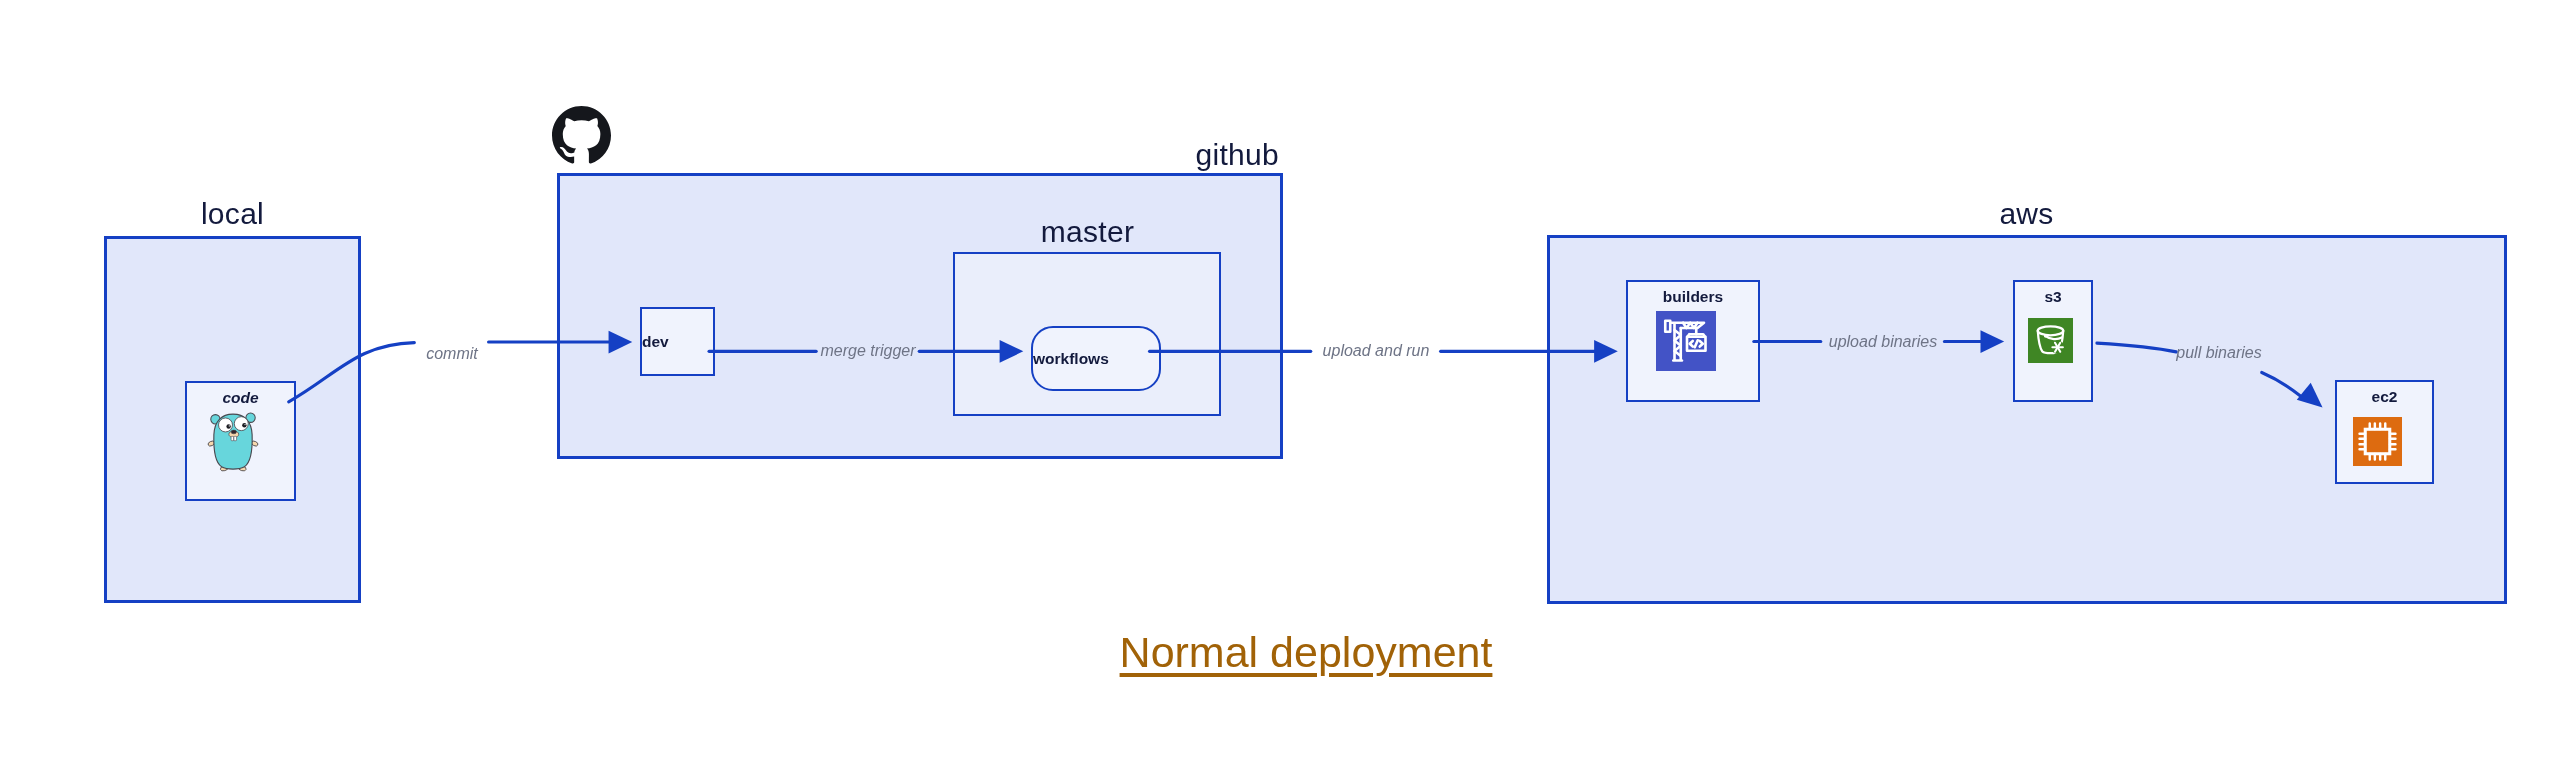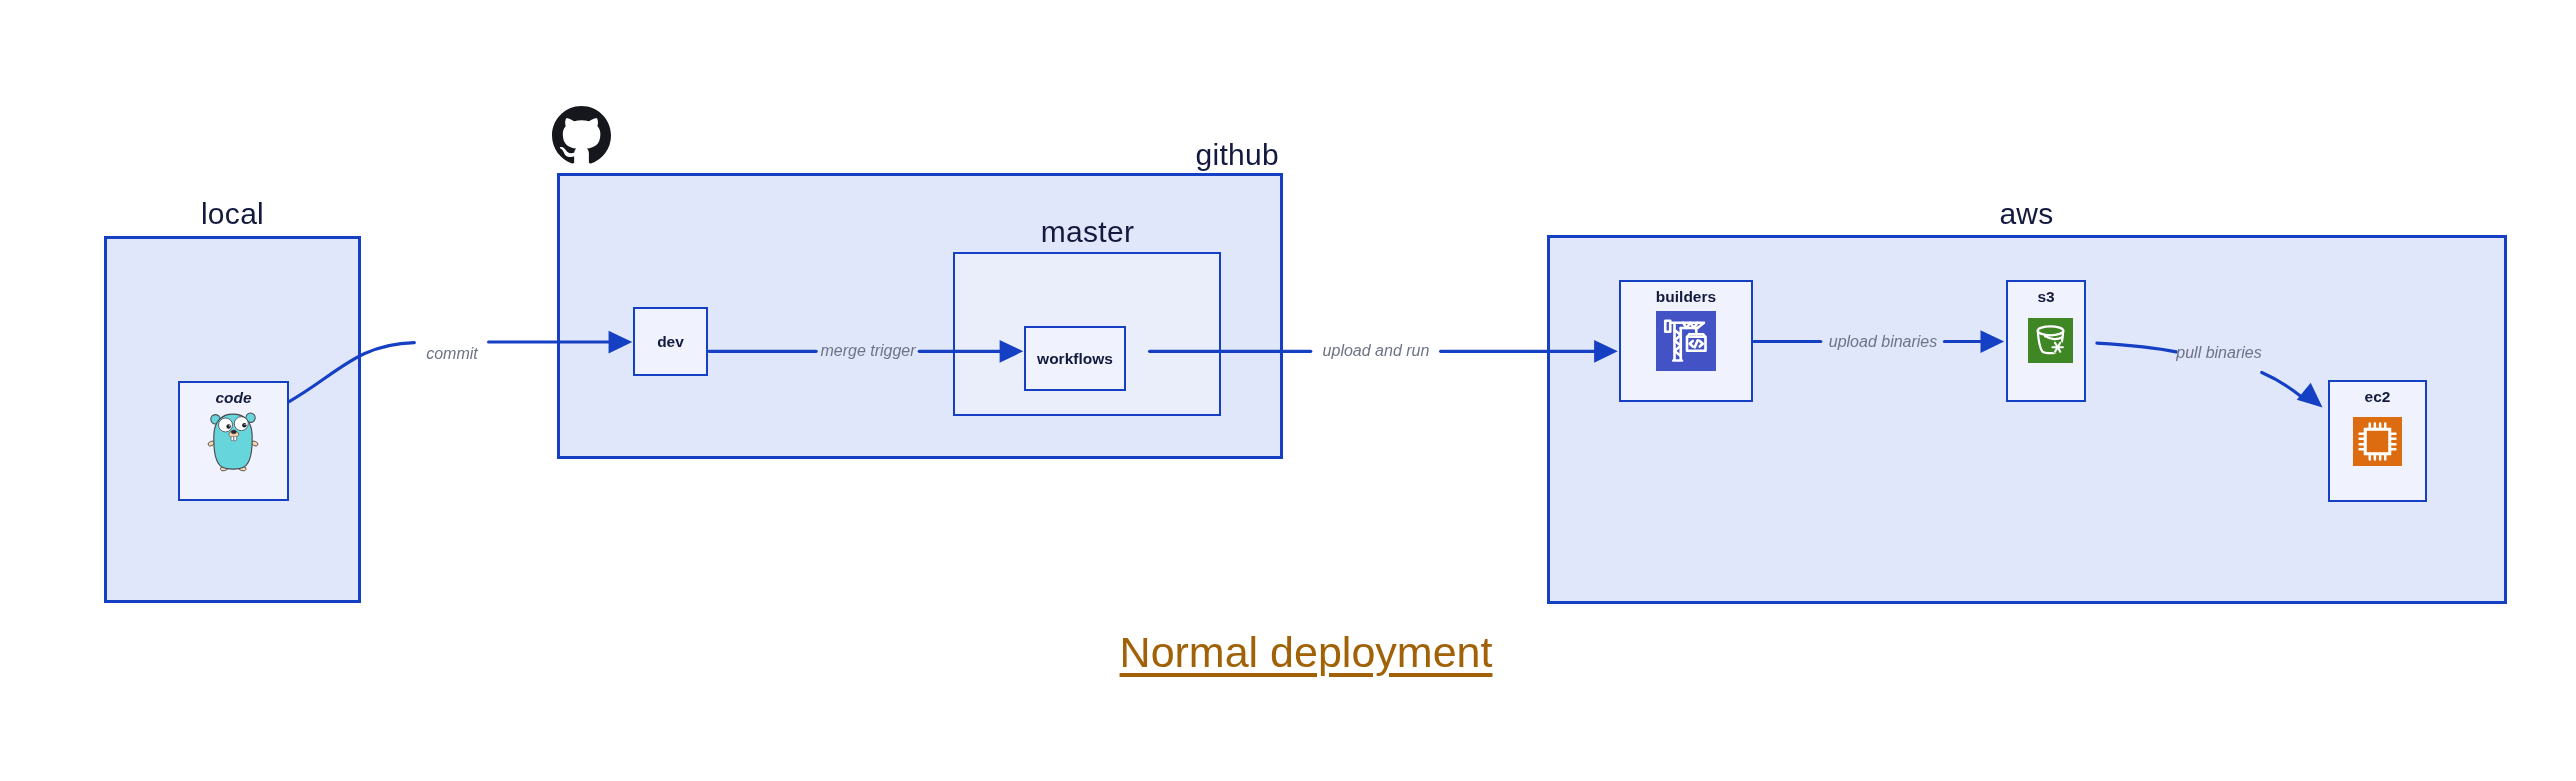--- a/index.html
+++ b/index.html
@@ -1,26 +1,26 @@
 <!DOCTYPE html>
 <html style="--line: #1540c4; --outer-fill: #e1e7fa; --master-fill: #eaeefb; --node-fill: #f0f3fd; --navy: #131a3d; --edge-gray: #6e7486; --builders: #4353c6; --s3: #3f8624; --ec2: #dd6b10; --gopher: #67d6dc;font-size:8.2px"><head>
 <meta charset="utf-8">
 <style>
   html,body{margin:0;padding:0;background:#ffffff;}
   #canvas{position:relative;width:2604px;height:781px;background:#ffffff;overflow:hidden;
           font-family:"Liberation Sans","DejaVu Sans",sans-serif;}
   .box{position:absolute;box-sizing:border-box;border:3.1px solid var(--line);}
   .outer-box{background:var(--outer-fill);}
   .master-box{background:var(--master-fill);border-width:2.6px;}
-  .node-box{background:var(--node-fill);border-width:2.6px;}
+  .node-box{background:var(--node-fill);border-width:2.6px;margin-left:7px;}
   .container-label{position:absolute;color:var(--navy);font-size:30px;font-weight:500;
                    letter-spacing:0.3px;white-space:nowrap;}
   .node-label{color:var(--navy);font-size:15.5px;font-weight:bold;white-space:nowrap;text-align:center;}
   .node-label-top{position:absolute;left:0;right:0;top:6.2px;}
-  .node-flex{display:flex;align-items:center;justify-content:center;}
+  .node-flex{display:flex;align-items:center;justify-content:flex-start;}
   .edge-label{position:absolute;transform:translate(-50%,-50%);color:var(--edge-gray);
               font-size:16px;font-style:italic;white-space:nowrap;}
   .icon{position:absolute;}
   #edge-layer{position:absolute;left:0;top:0;pointer-events:none;}
   #diagram-title{position:absolute;left:1306px;top:628px;transform:translateX(-50%);
                  color:#a16207;font-size:43px;font-weight:500;white-space:nowrap;
                  text-decoration:underline;text-decoration-thickness:3.6px;text-underline-offset:6.2px;}
   .edge-line{stroke:var(--line);stroke-width:6;fill:none;stroke-linecap:round;}
   .edge-head{fill:var(--line);stroke:none;}
 </style>
@@ -44,33 +44,33 @@
   </svg>
 
   <div class="box node-box" style="left:178px;top:381px;width:111px;height:120px;font-style:italic;">
     <div class="node-label node-label-top">code</div>
   </div>
 
   <div class="box node-box node-flex" style="left:633px;top:307px;width:75px;height:69px;">
     <div class="node-label">dev</div>
   </div>
 
-  <div class="box node-box node-flex" style="left:1024px;top:326px;width:102px;height:65px;">
+  <div class="box node-box node-flex" style="left:1024px;top:326px;width:130px;height:65px;border-radius:22px;">
     <div class="node-label">workflows</div>
   </div>
 
   <div class="box node-box" style="left:1619px;top:280px;width:134px;height:122px;">
     <div class="node-label node-label-top">builders</div>
   </div>
 
   <div class="box node-box" style="left:2006px;top:280px;width:80px;height:122px;">
     <div class="node-label node-label-top">s3</div>
   </div>
 
-  <div class="box node-box" style="left:2328px;top:380px;width:99px;height:122px;">
+  <div class="box node-box" style="left:2328px;top:380px;width:99px;height:104px;">
     <div class="node-label node-label-top">ec2</div>
   </div>
 
   <svg class="icon" style="left:207px;top:411px;" width="52" height="61" viewBox="0 0 100 118">
     <circle cx="16" cy="16" r="9" fill="var(--gopher)" stroke="#4a4950" stroke-width="2"></circle>
     <circle cx="84" cy="13" r="9" fill="var(--gopher)" stroke="#4a4950" stroke-width="2"></circle>
     <ellipse cx="8" cy="63" rx="6.5" ry="4.2" fill="#f6d7ac" stroke="#4a4950" stroke-width="1.6" transform="rotate(-25 8 63)"></ellipse>
     <ellipse cx="92" cy="63" rx="6.5" ry="4.2" fill="#f6d7ac" stroke="#4a4950" stroke-width="1.6" transform="rotate(25 92 63)"></ellipse>
     <ellipse cx="33" cy="111" rx="7.5" ry="4.5" fill="#f6d7ac" stroke="#4a4950" stroke-width="1.6" transform="rotate(-15 33 111)"></ellipse>
     <ellipse cx="68" cy="111" rx="7.5" ry="4.5" fill="#f6d7ac" stroke="#4a4950" stroke-width="1.6" transform="rotate(15 68 111)"></ellipse>

